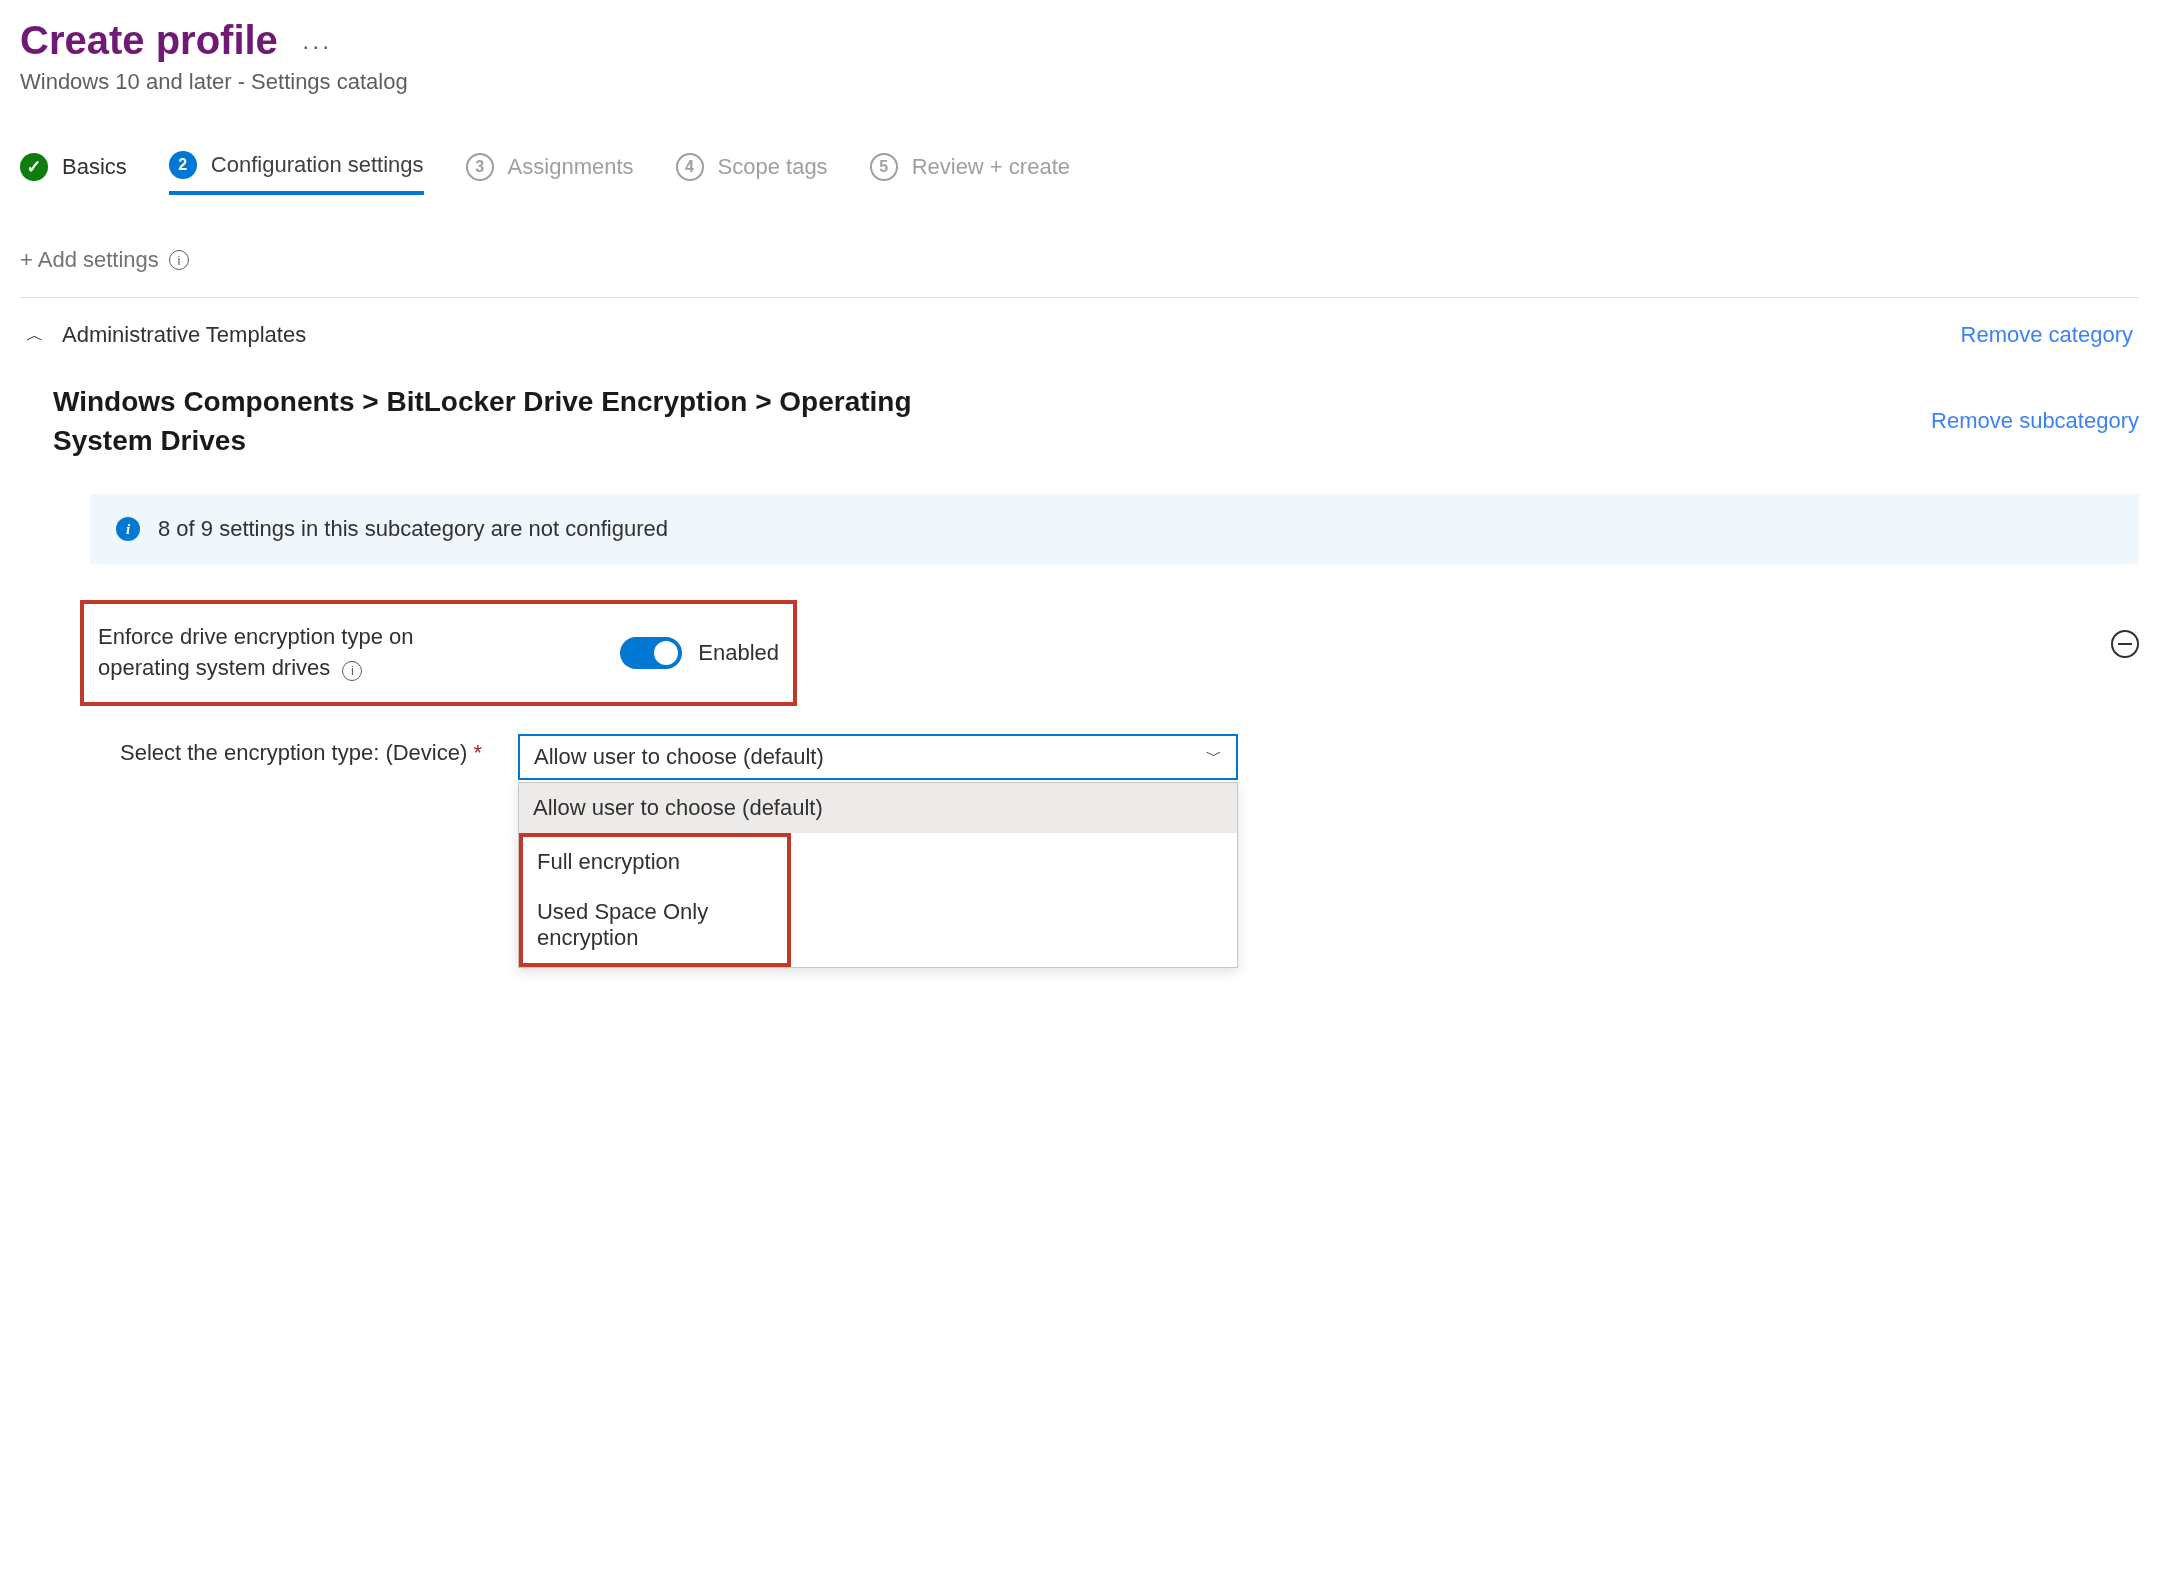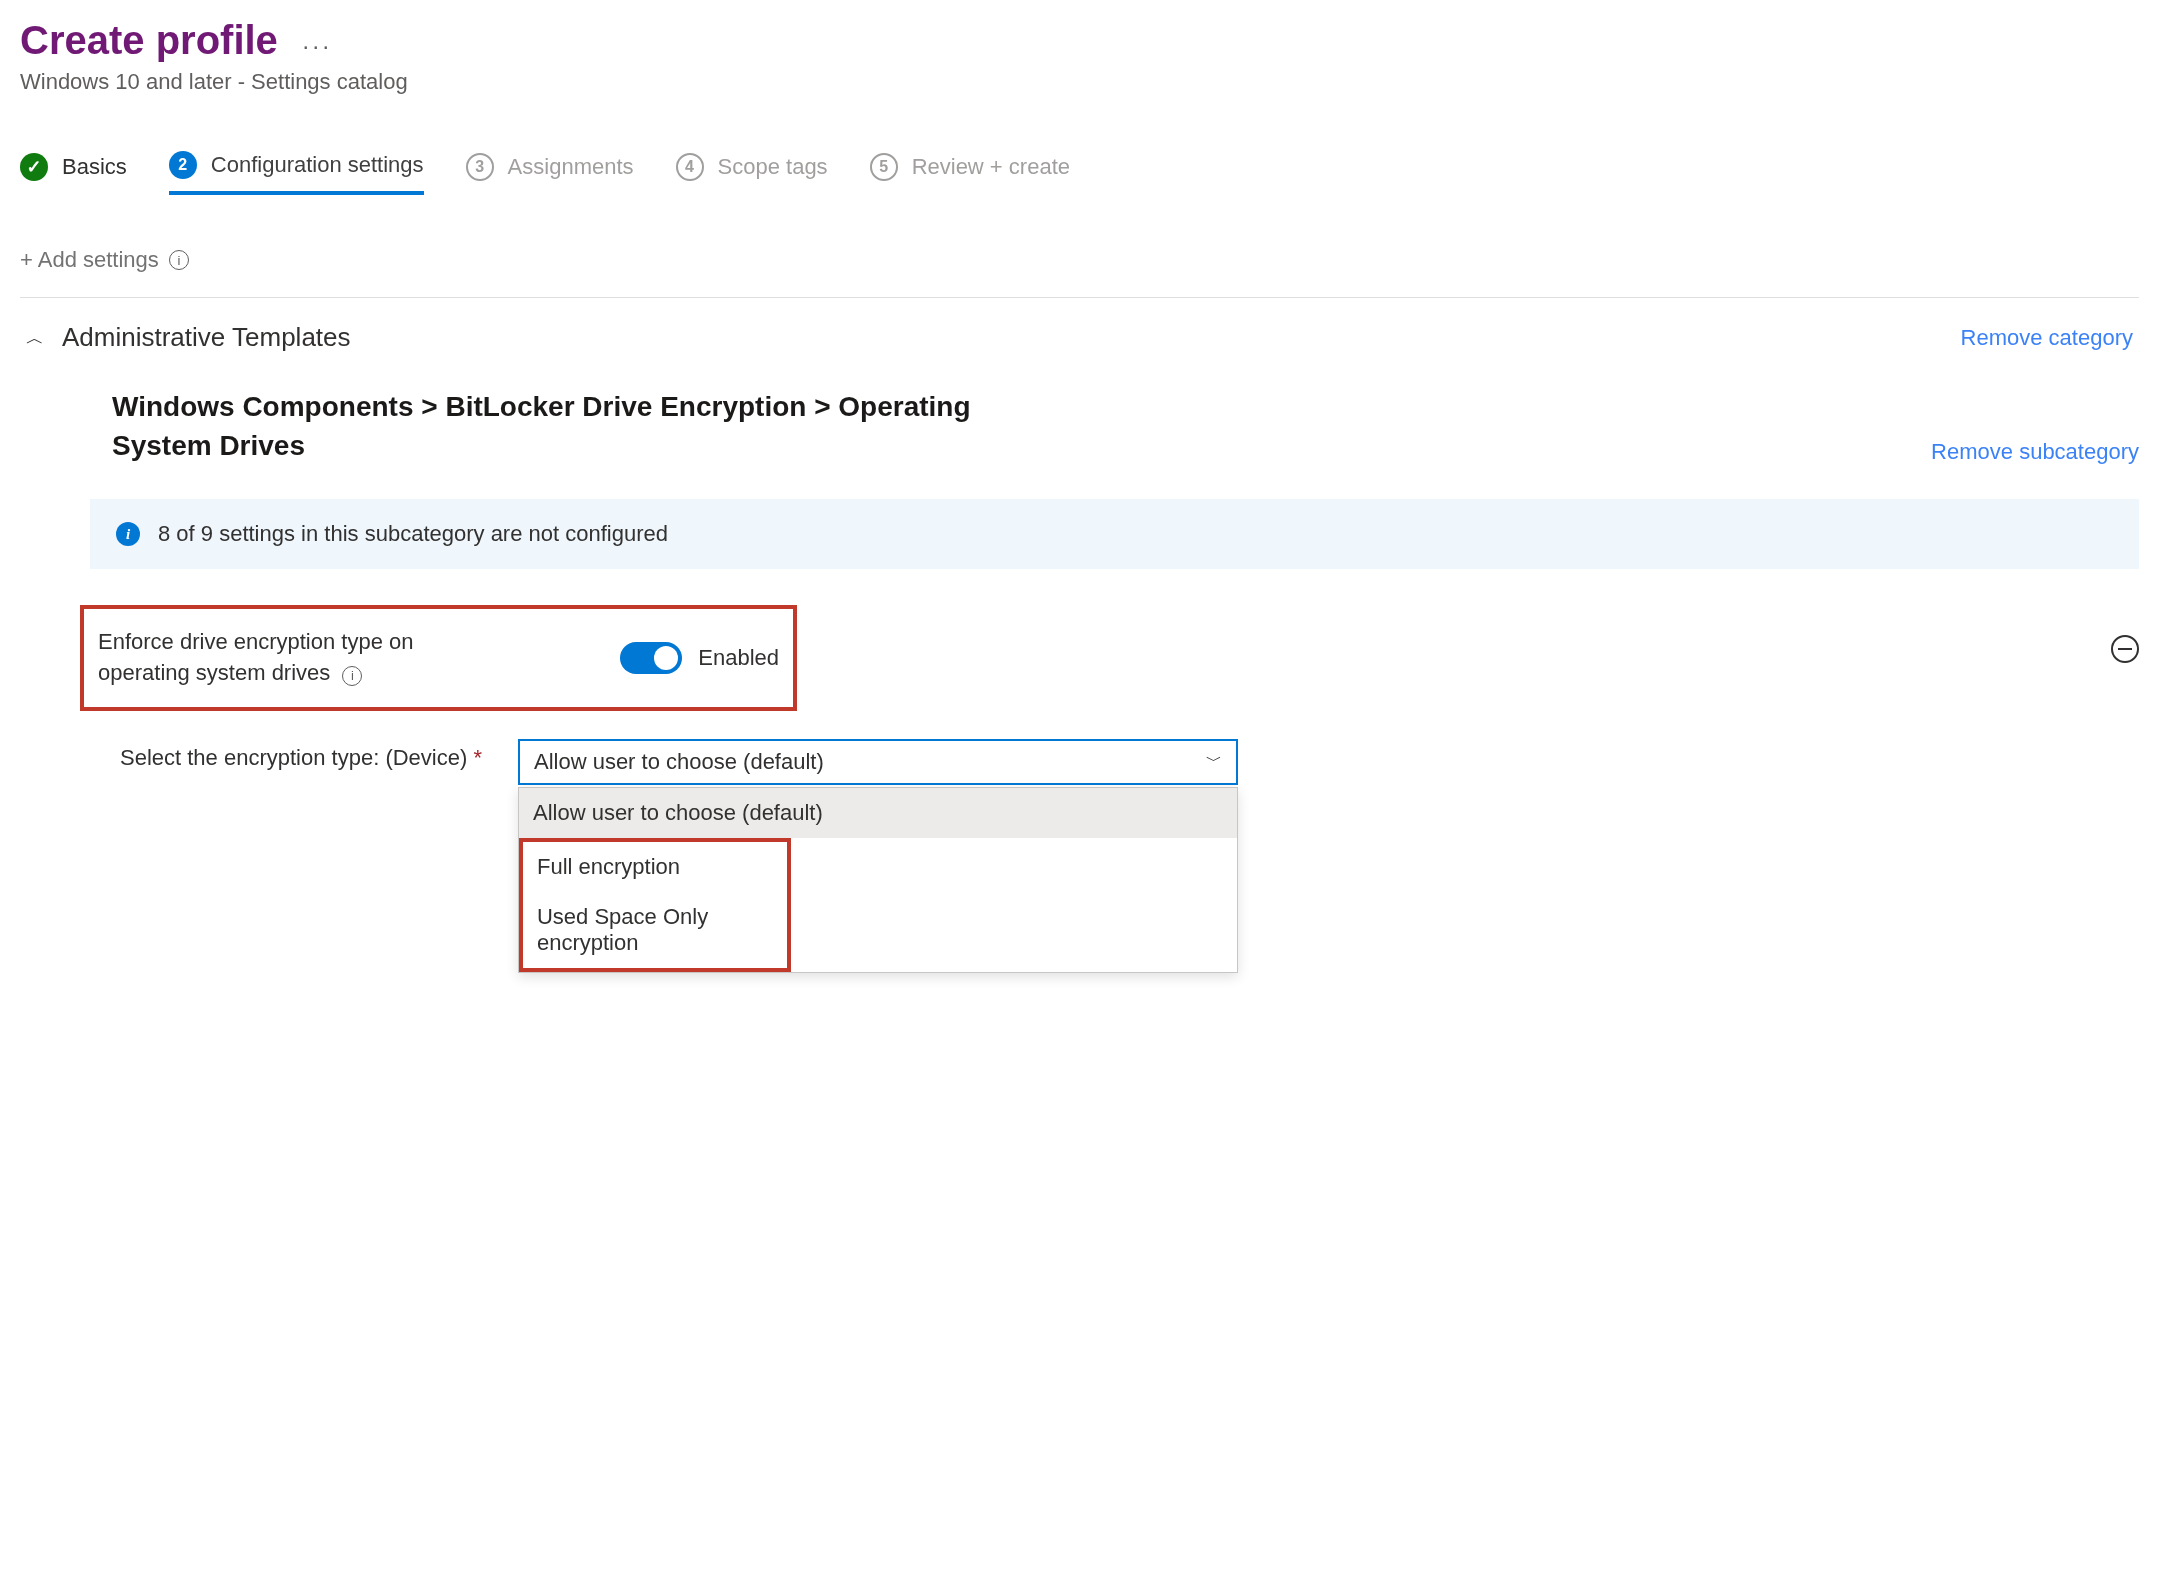--- a/index.html
+++ b/index.html
@@ -39,26 +39,26 @@
     }
 
     .divider { border: none; border-top: 1px solid #e1dfdd; margin-top: 24px; }
 
     .category-row {
       display: flex; align-items: center; justify-content: space-between;
       margin-top: 24px; padding: 0 6px;
     }
     .category-left { display: flex; align-items: center; gap: 18px; cursor: pointer; }
     .chevron { font-size: 18px; color: #323130; }
-    .category-title { font-size: 26px; color: #323130; }
+    .category-title { font-size: 22px; color: #323130; }
     .remove-link { color: #3b82f6; font-size: 22px; cursor: pointer; }
 
     .subcategory-row {
-      display: flex; align-items: flex-end; justify-content: space-between;
-      margin: 34px 0 0 92px;
+      display: flex; align-items: center; justify-content: space-between;
+      margin: 34px 0 0 33px;
     }
     .subcategory-title { font-size: 28px; font-weight: 700; color: #1b1a19; max-width: 920px; line-height: 1.4; }
 
     .info-bar {
       margin: 34px 0 0 70px; background: #eff6fc; padding: 22px 26px;
       display: flex; align-items: center; gap: 18px;
     }
     .info-bar-icon {
       width: 24px; height: 24px; border-radius: 50%; background: #0078d4;
       color: #fff; display: flex; align-items: center; justify-content: center;

